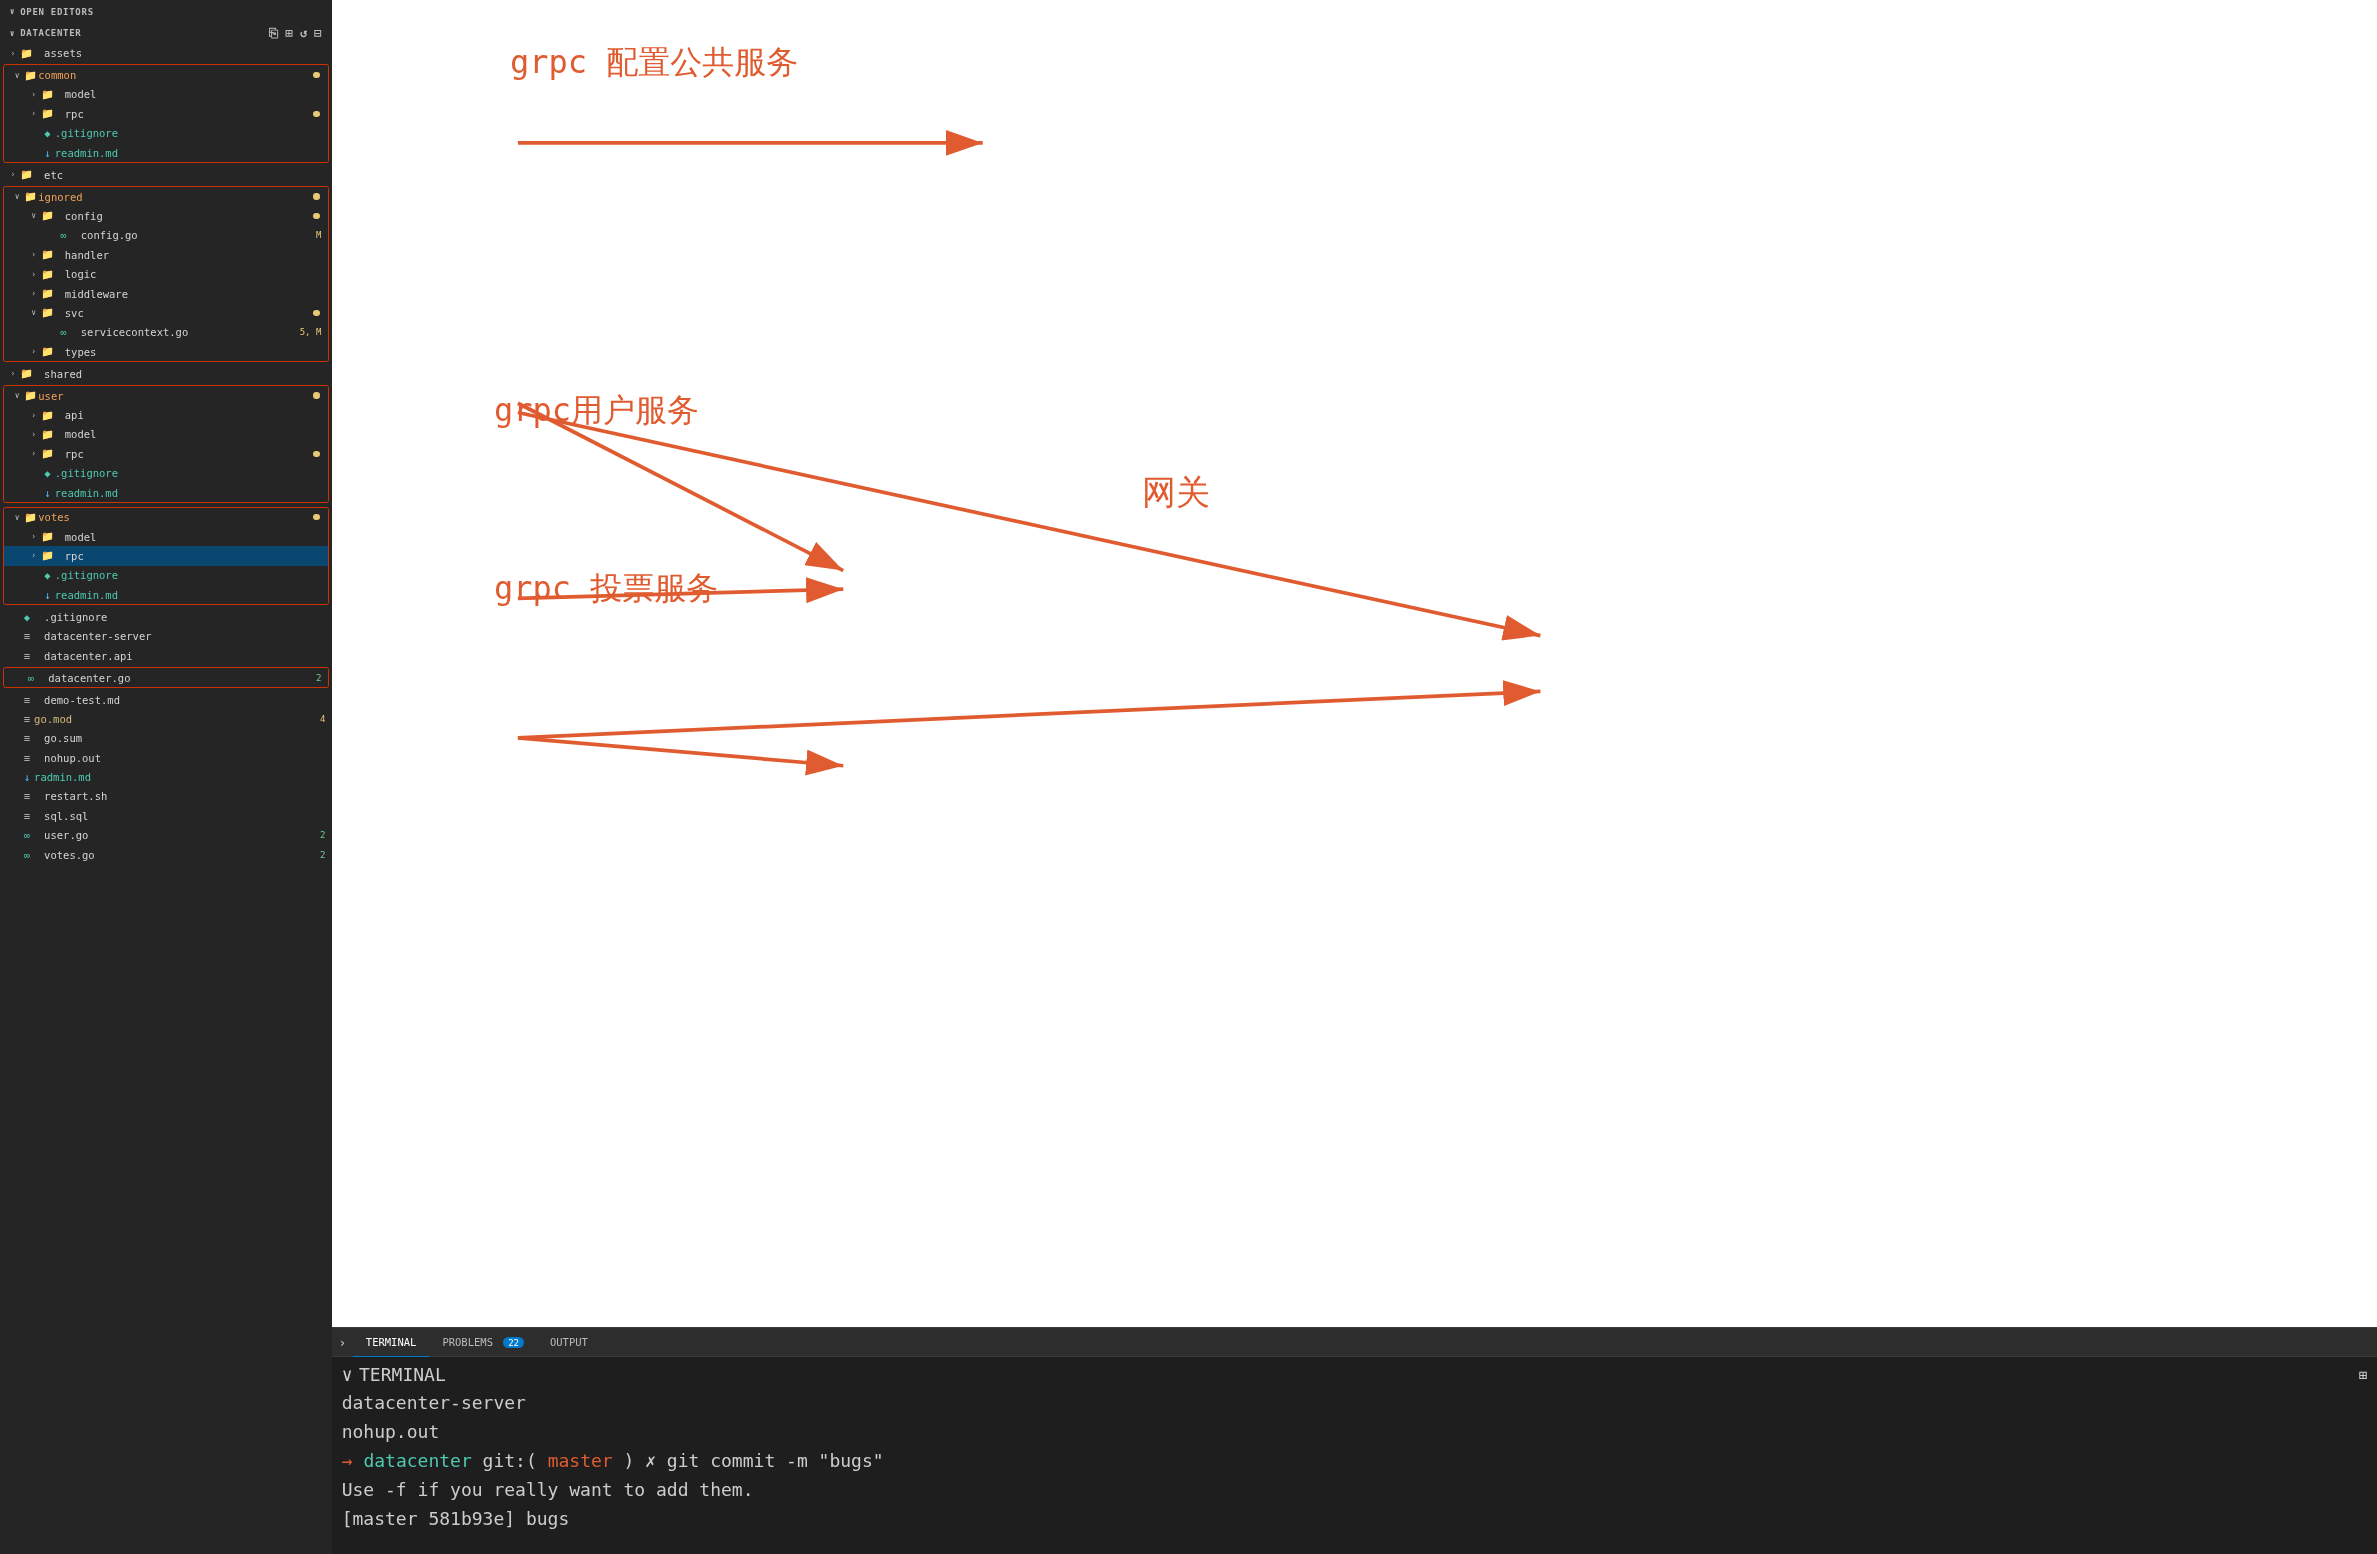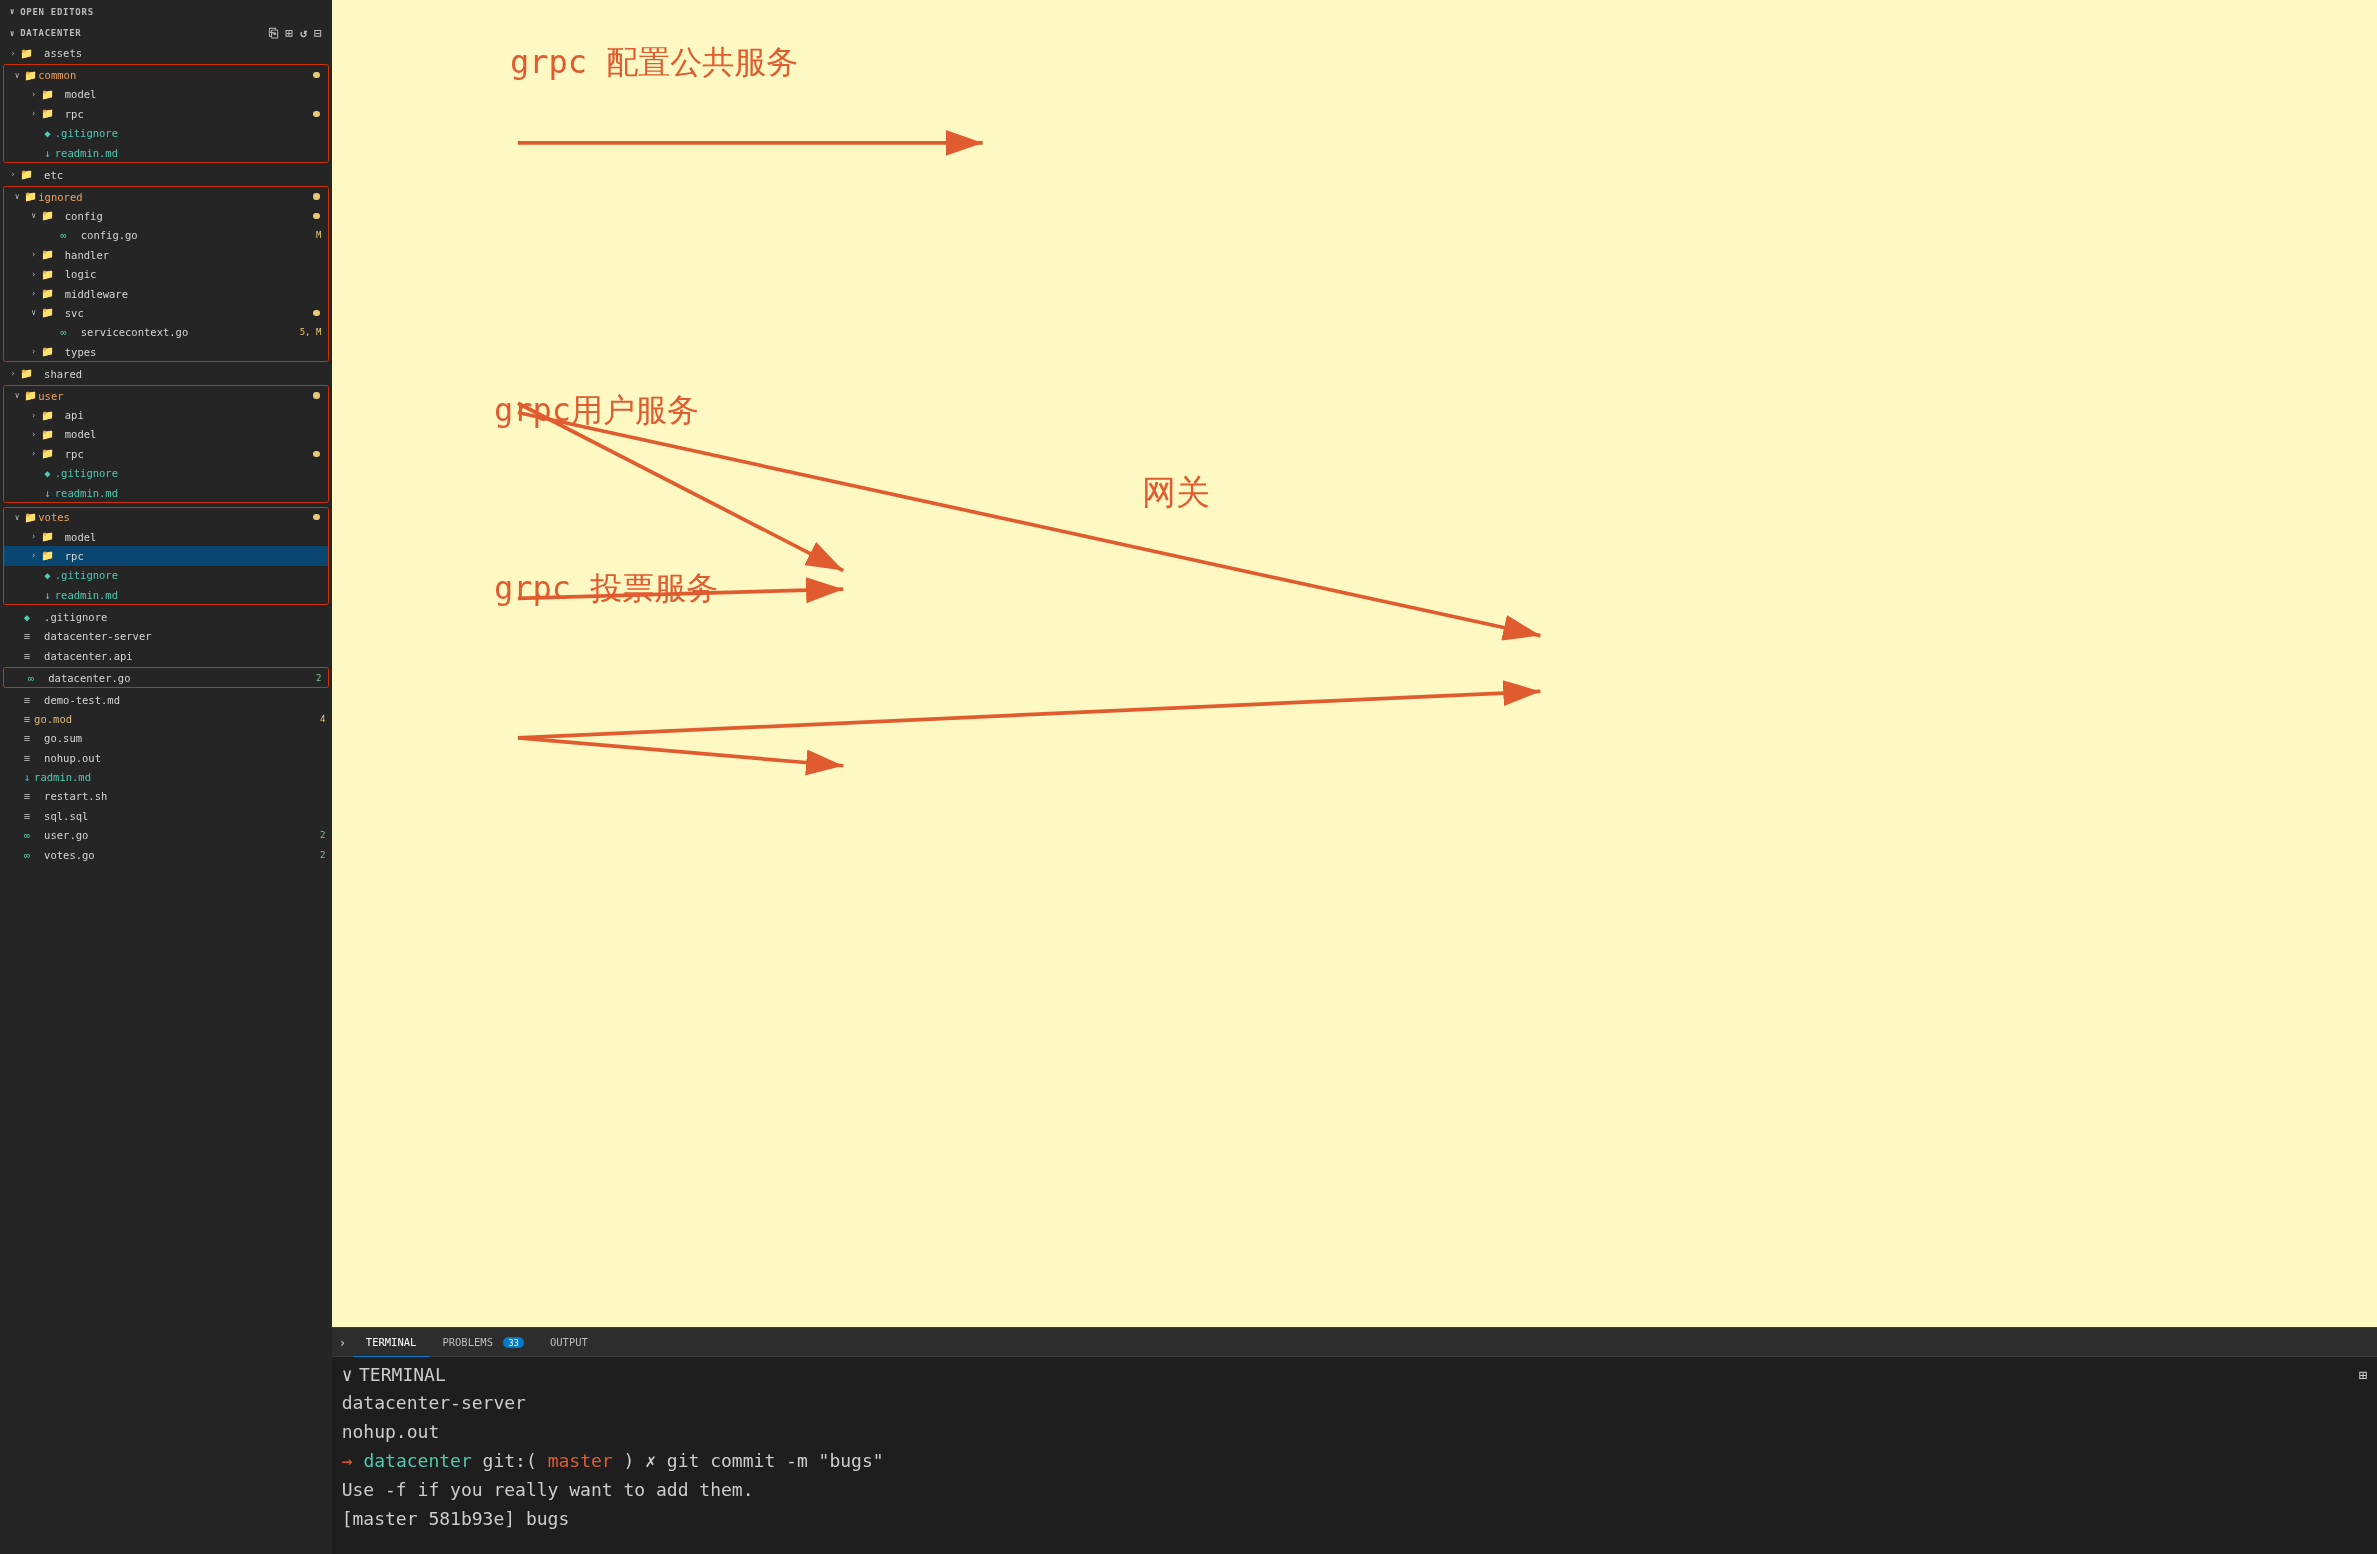--- a/index.html
+++ b/index.html
@@ -118,21 +118,21 @@
     
     .red-box {
       border: 1.6px solid #cc3300;
       border-radius: 2.4px;
       margin: 1.6px 3.2px;
     }
 
     
     .content-area {
       flex: 1;
-      background: #fef9c3;
+      background: #ffffff;
       position: relative;
       overflow: hidden;
     }
 
     .annotation-label {
       position: absolute;
       color: #e05c30;
       font-size: 29px;
       font-weight: 400;
       white-space: nowrap;
@@ -526,21 +526,21 @@
       </div>
 
     </div>
 
     <div class="bottom-panel">
       <div class="bottom-tabs">
         <span style="font-size:13px; color:#cccccc; margin-right:6.5px; cursor:pointer;">›</span>
         <div class="bottom-tab active">TERMINAL</div>
         <div class="bottom-tab">
           <span>PROBLEMS</span>
-          <span class="badge-count">33</span>
+          <span class="badge-count">22</span>
         </div>
         <div class="bottom-tab">OUTPUT</div>
       </div>
       <div class="terminal-content">
         <div class="terminal-header">
           <span style="color:#cccccc">∨</span>
           <span>TERMINAL</span>
           <span style="margin-left:auto; cursor:pointer; font-size:14.6px;">⊞</span>
         </div>
         <div class="terminal-line">    datacenter-server</div>

